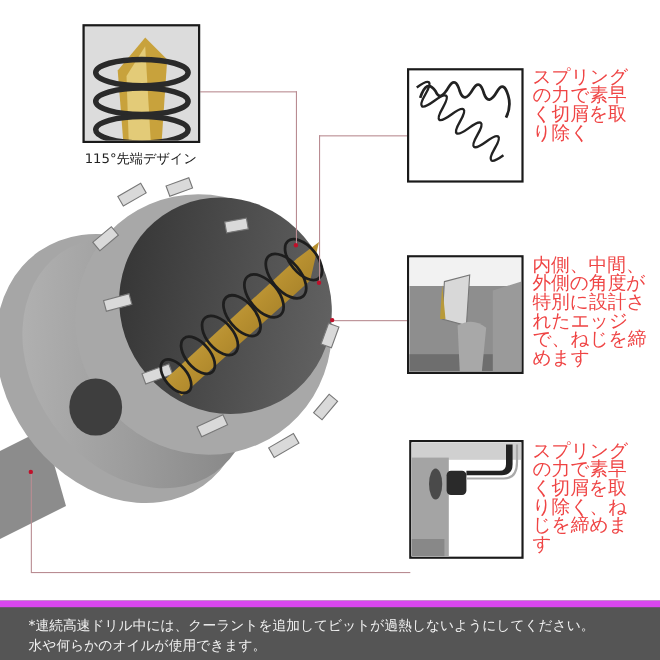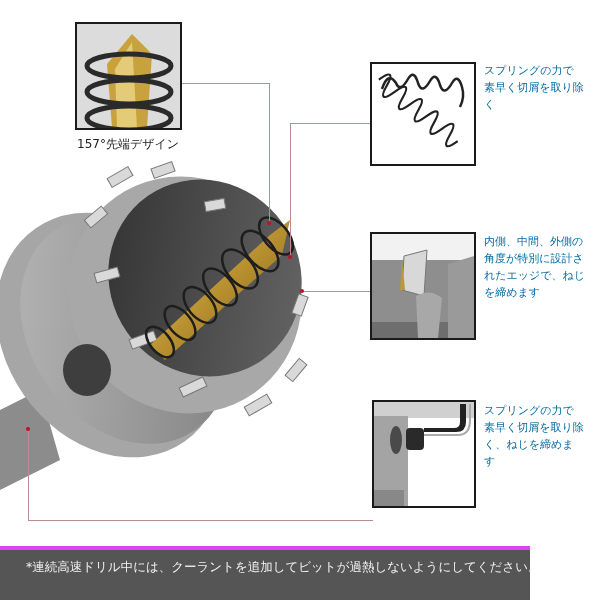--- a/index.html
+++ b/index.html
@@ -1,25 +1,25 @@
 <!DOCTYPE html>
 <html><head>
 <meta charset="utf-8">
 <style>
   html, body { margin:0; padding:0; }
   body { width:600px; height:600px; position:relative; background:#ffffff; overflow:hidden;
          font-family:"DejaVu Sans", sans-serif; color:#222; }
   .abs { position:absolute; }
   .box { position:absolute; border:2px solid #1a1a1a; background:#fff; overflow:hidden; box-sizing:border-box; }
-  .feature-text { position:absolute; font-size:11px; line-height:17px; color:#0369a1; width:112px; word-break:break-all; }
+  .feature-text { position:absolute; font-size:17px; line-height:17px; color:#ef4444; width:112px; word-break:break-all; }
   .caption { position:absolute; font-size:12px; color:#222; }
   .line { position:absolute; background:#b98c92; }
   .dot { position:absolute; width:4px; height:4px; border-radius:50%; background:#c0102a; }
-  .footer { position:absolute; left:0; top:546px; width:530px; height:54px; background:#555555;
-            border-top:4px solid #d946ef; color:#f2f2f2; font-size:12.5px; line-height:18px; box-sizing:border-box;
+  .footer { position:absolute; left:0; top:546px; width:600px; height:54px; background:#555555;
+            border-top:6px solid #d946ef; color:#f2f2f2; font-size:12.5px; line-height:18px; box-sizing:border-box;
             padding:8px 0 0 26px; }
   .footer div { white-space:nowrap; }
 </style>
 </head>
 <body>
 
 <svg class="abs" style="left:0;top:160px" width="370" height="380" viewBox="0 0 370 380">
   <defs>
     <linearGradient id="bodyG" x1="0" y1="0" x2="1" y2="1">
       <stop offset="0" stop-color="#b8b8b8"></stop>
@@ -94,21 +94,21 @@
     <rect width="103" height="104" fill="#dcdcdc"></rect>
     <path d="M35 104 L30 40 L55 10 L75 30 L70 104 Z" fill="#c8a23c"></path>
     <path d="M40 104 L38 45 L55 18 L60 104 Z" fill="#e3cb78"></path>
     <g fill="none" stroke="#2a2a2a" stroke-width="5">
       <ellipse cx="52" cy="42" rx="42" ry="12"></ellipse>
       <ellipse cx="52" cy="68" rx="42" ry="12"></ellipse>
       <ellipse cx="52" cy="94" rx="42" ry="12"></ellipse>
     </g>
   </svg>
 </div>
-<div class="caption" style="left:77px;top:136px">157°先端デザイン</div>
+<div class="caption" style="left:77px;top:136px">115°先端デザイン</div>
 
 <div class="box" style="left:370px;top:62px;width:106px;height:104px">
   <svg width="102" height="100" viewBox="0 0 102 100">
     <g fill="none" stroke="#222" stroke-width="2.5">
       <path d="M10 25 q6 -18 14 -6 q4 10 12 -4 q6 -10 10 4 q4 12 12 -2 q6 -10 10 4 q4 12 12 -2 q6 -10 10 4 q3 10 -2 20"></path>
       <path d="M8 35 l80 50" stroke-width="0"></path>
     </g>
     <g fill="none" stroke="#222" stroke-width="2.2" transform="rotate(38 51 50)">
       <path d="M-5 50 c4 -14 8 -14 10 0 c2 14 6 14 10 0 c4 -14 8 -14 10 0 c2 14 6 14 10 0 c4 -14 8 -14 10 0 c2 14 6 14 10 0 c4 -14 8 -14 10 0 c2 14 6 14 10 0 c4 -14 8 -14 10 0 c2 14 6 14 10 0"></path>
     </g>
@@ -138,13 +138,14 @@
     <ellipse cx="22" cy="38" rx="6" ry="14" fill="#4a4a4a"></ellipse>
     <rect x="32" y="26" width="18" height="22" rx="4" fill="#2a2a2a"></rect>
     <path d="M50 30 L82 30 Q92 30 92 20 L92 2 L86 2 L86 20 Q86 26 80 26 L50 26 Z" fill="#222"></path>
     <path d="M50 33 L84 33 Q96 33 96 18 L96 2" stroke="#aaa" stroke-width="2" fill="none"></path>
   </svg>
 </div>
 <div class="feature-text" style="left:484px;top:402px;width:100px">スプリングの力で素早く切屑を取り除く、ねじを締めます</div>
 
 <div class="footer">
   <div>*連続高速ドリル中には、クーラントを追加してビットが過熱しないようにしてください。</div>
+  <div>水や何らかのオイルが使用できます。</div>
 </div>
 
 </body></html>

